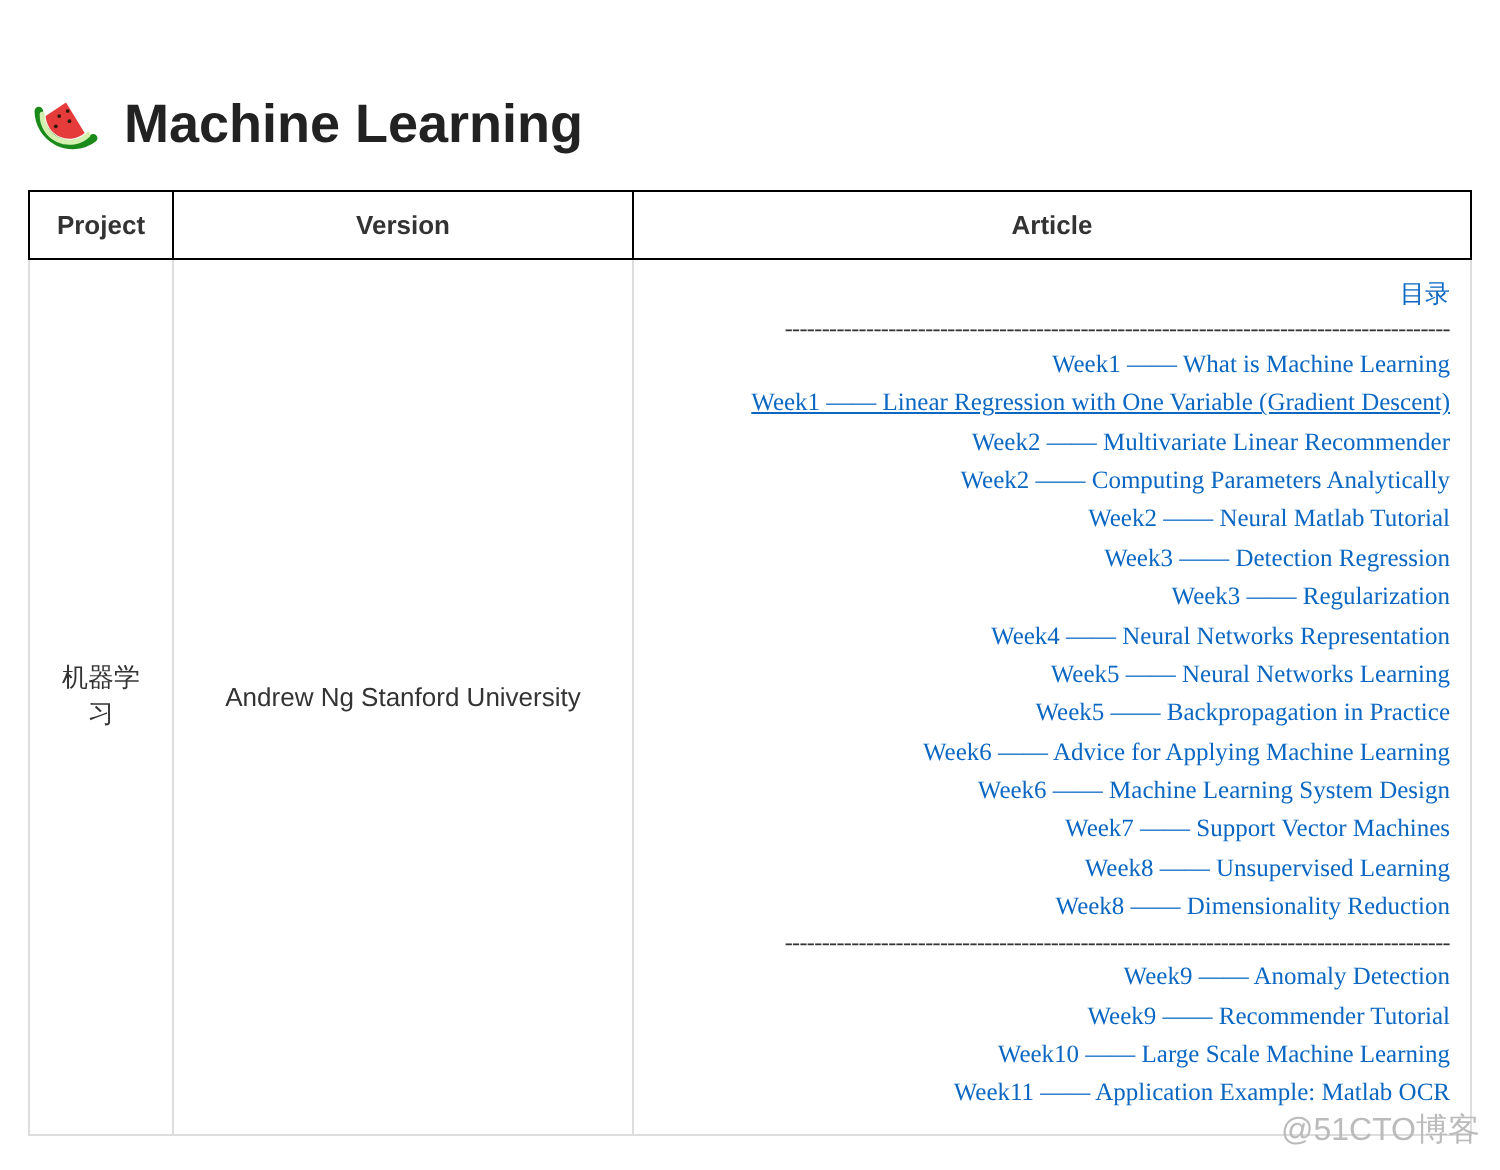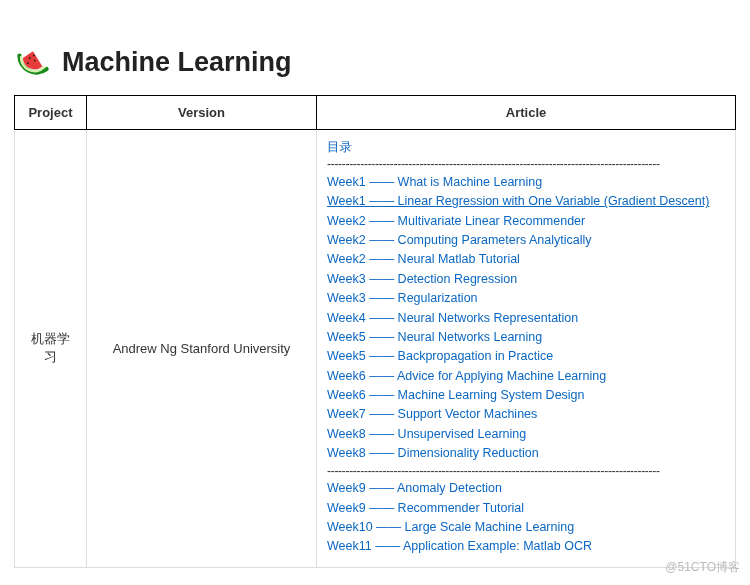--- a/index.html
+++ b/index.html
@@ -39,23 +39,24 @@
       padding: 9px 8px;
     }
     tbody td {
       border: 1px solid #ddd;
       padding: 8px 10px;
       vertical-align: middle;
       text-align: center;
       color: #333;
     }
     tbody td.article-cell {
-      text-align: left;
+      text-align: right;
       vertical-align: top;
       padding: 8px 10px 10px 10px;
+      font-family: Liberation Serif, serif;
     }
     .col-project { width: 72px; }
     .col-version { width: 230px; }
     a.link {
       color: #0b67c2;
       text-decoration: none;
       display: block;
       line-height: 1.55;
       font-size: 12.5px;
     }
@@ -65,21 +66,21 @@
       font-size: 12px;
       line-height: 1.3;
       white-space: nowrap;
       overflow: hidden;
       letter-spacing: -0.3px;
     }
     .watermark {
       position: absolute;
       right: 10px;
       bottom: 6px;
-      font-size: 12px;
+      font-size: 16px;
       color: #bbb;
     }
   </style>
 </head>
 <body>
 
 <div class="header">
   <div class="icon-wrap">
     <svg viewBox="0 0 40 40" width="34" height="34">
       <path d="M4 10 A20 20 0 0 0 36 26" fill="none" stroke="#1a8a1a" stroke-width="5" stroke-linecap="round"></path>

